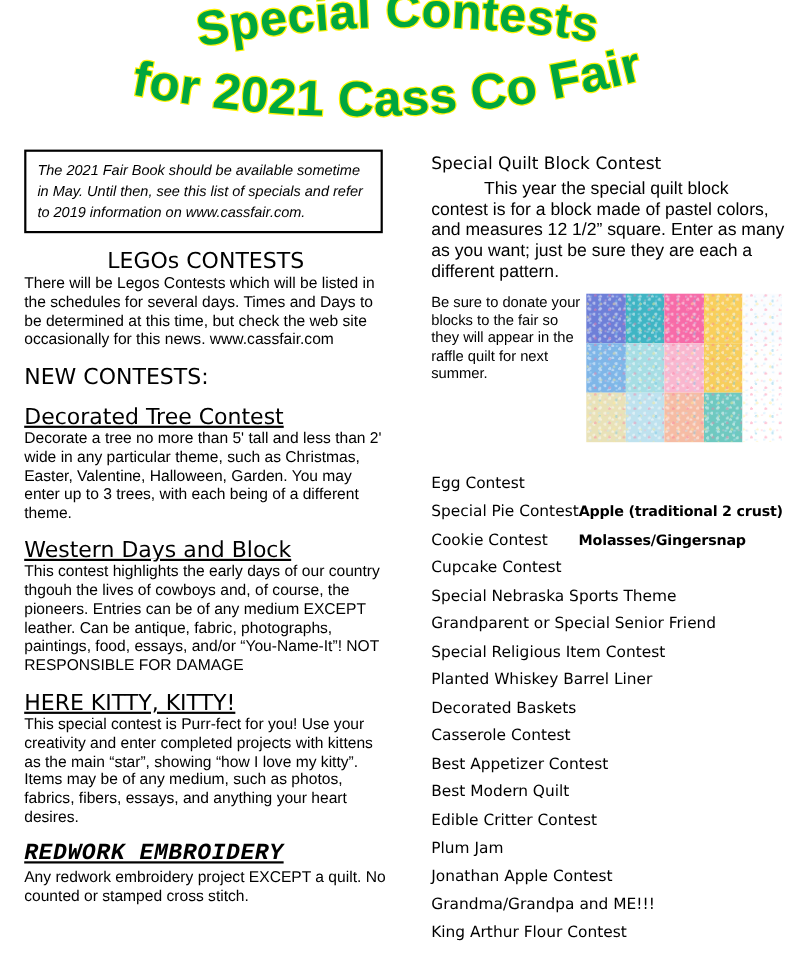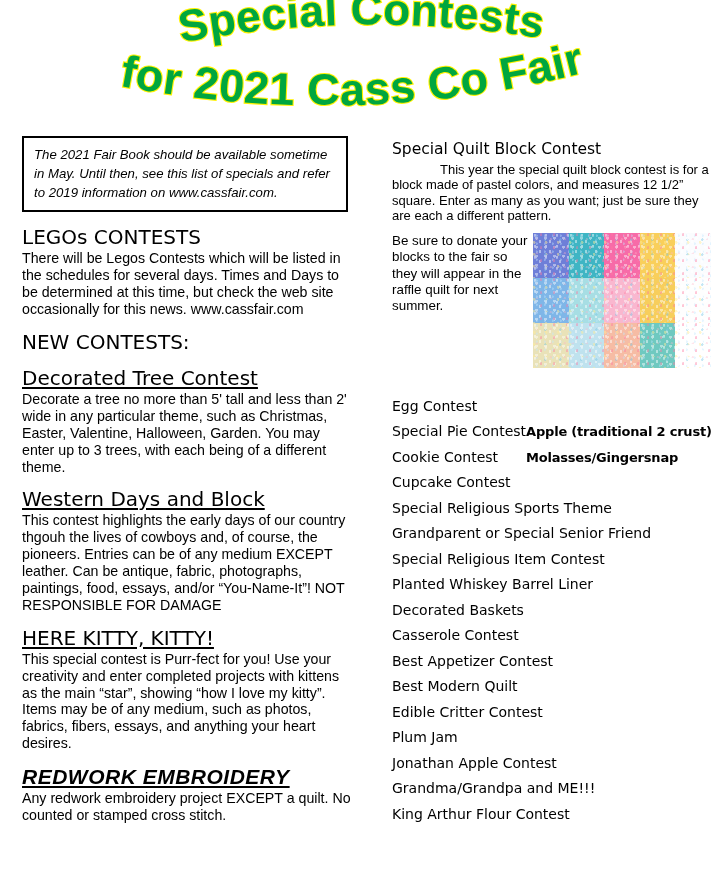--- a/index.html
+++ b/index.html
@@ -57,35 +57,35 @@
   #notice-box {
     border: 2.5px solid #000;
     padding: 7px 10px 8px 10px;
     font-style: italic;
     font-size: 13.2px;
     line-height: 1.45;
     width: 302px;
     box-sizing: content-box;
   }
   .h-center {
-    text-align: left;
+    text-align: center;
   }
   h2.sec-head {
     margin: 0;
     font-size: 20px;
     font-weight: normal;
     font-family: "DejaVu Sans", sans-serif;
     line-height: 1.15;
   }
   h2.sec-head.u {
     text-decoration: underline;
     text-underline-offset: 2px;
   }
   h2.sec-head.serif-italic {
-    font-family: Liberation Sans, sans-serif;
+    font-family: Liberation Mono, monospace;
     font-style: italic;
     font-weight: bold;
     font-size: 21px;
     letter-spacing: 0.5px;
   }
   .body-text {
     margin: 1px 0 0 0;
     font-size: 14.2px;
     line-height: 1.19;
     font-family: "Liberation Sans", sans-serif;
@@ -101,21 +101,21 @@
   
   .quilt-head {
     margin: 0;
     font-size: 15.5px;
     font-family: "DejaVu Sans", sans-serif;
     font-weight: normal;
     line-height: 1.2;
   }
   .quilt-body {
     margin: 3px 0 0 0;
-    font-size: 13px;
+    font-size: 16px;
     line-height: 1.2;
     width: 322px;
   }
   .quilt-body .ind {
     display: inline-block;
     width: 48px;
   }
   #quilt-wrap {
     position: relative;
     margin-top: 9px;
@@ -279,21 +279,21 @@
         <span class="clist-note">Apple (traditional 2 crust)</span>
       </div>
       <div class="clist-row">
         <span class="clist-name">Cookie Contest</span>
         <span class="clist-note">Molasses/Gingersnap</span>
       </div>
       <div class="clist-row">
         <span class="clist-name">Cupcake Contest</span>
       </div>
       <div class="clist-row gap">
-        <span class="clist-name">Special Religious Sports Theme</span>
+        <span class="clist-name">Special Nebraska Sports Theme</span>
       </div>
       <div class="clist-row">
         <span class="clist-name">Grandparent or Special Senior Friend</span>
       </div>
       <div class="clist-row">
         <span class="clist-name">Special Religious Item Contest</span>
       </div>
       <div class="clist-row">
         <span class="clist-name">Planted Whiskey Barrel Liner</span>
       </div>

